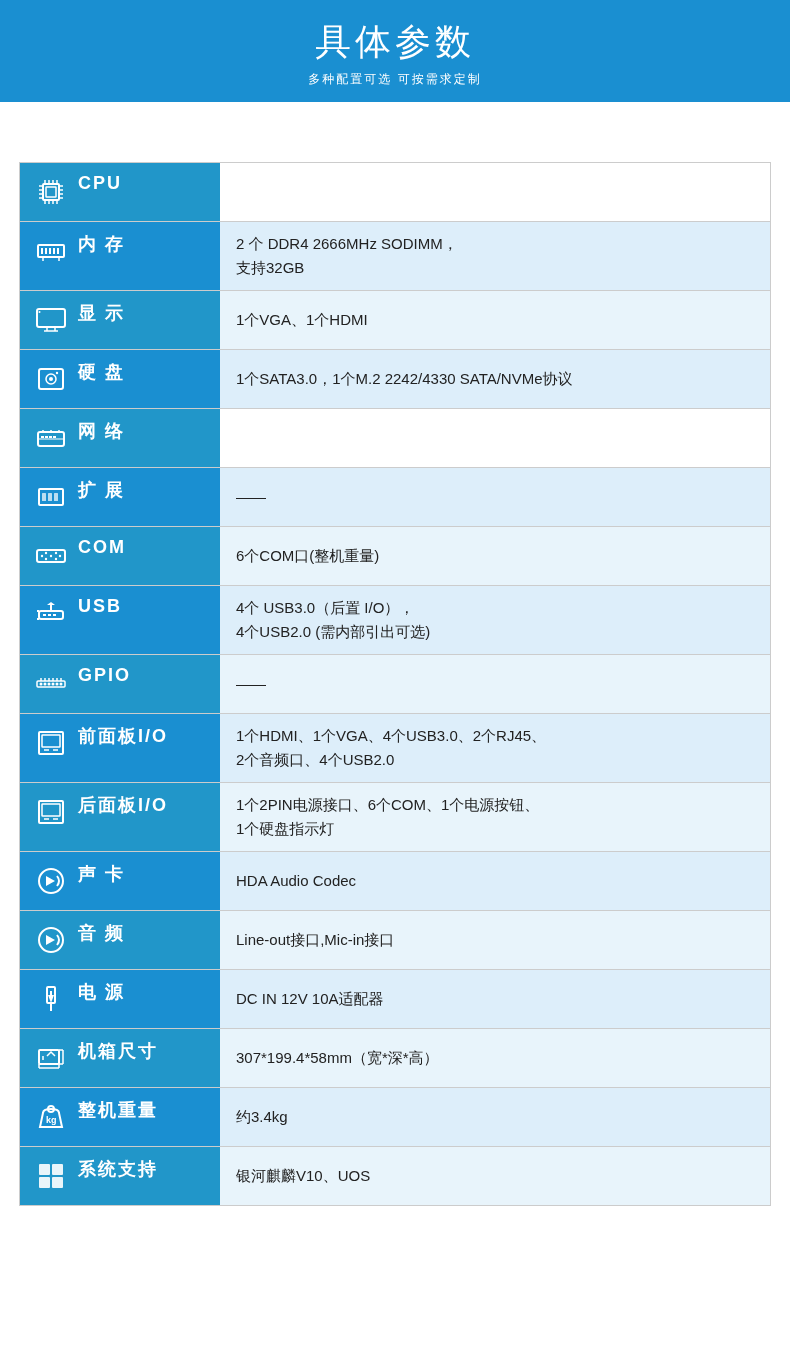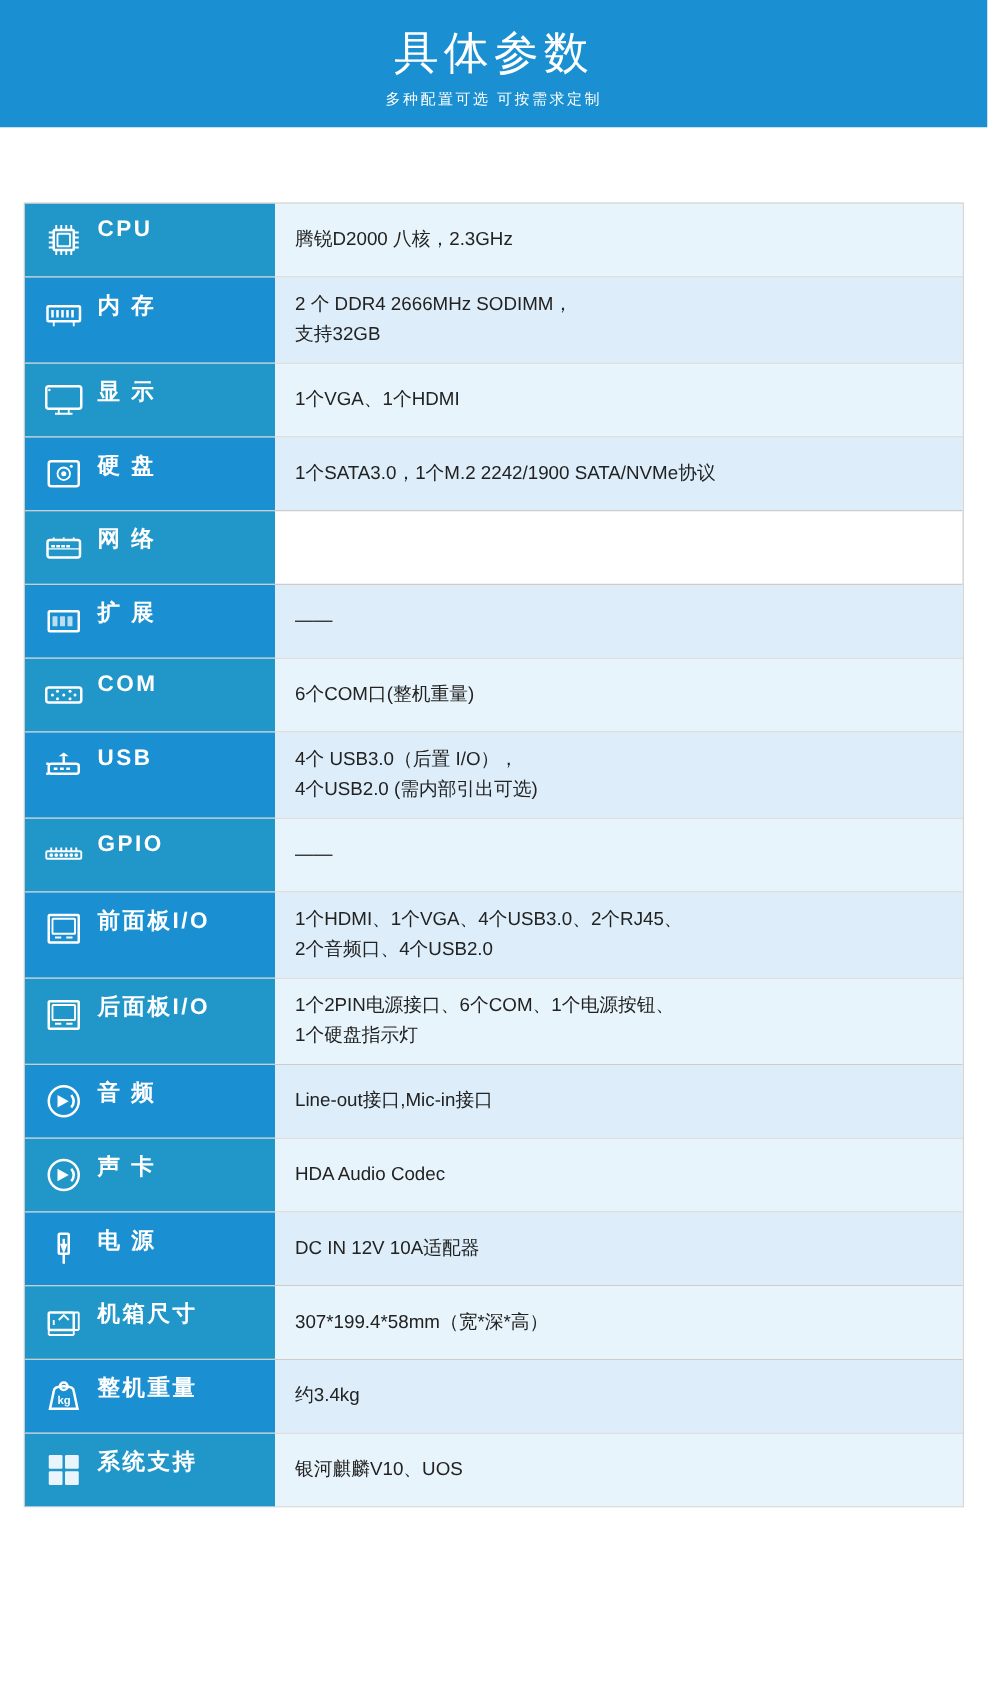--- a/index.html
+++ b/index.html
@@ -125,23 +125,20 @@
         <line x1="4" y1="18" x2="8" y2="18" stroke="white" stroke-width="1.5"></line>
         <line x1="4" y1="22" x2="8" y2="22" stroke="white" stroke-width="1.5"></line>
         <line x1="24" y1="10" x2="28" y2="10" stroke="white" stroke-width="1.5"></line>
         <line x1="24" y1="14" x2="28" y2="14" stroke="white" stroke-width="1.5"></line>
         <line x1="24" y1="18" x2="28" y2="18" stroke="white" stroke-width="1.5"></line>
         <line x1="24" y1="22" x2="28" y2="22" stroke="white" stroke-width="1.5"></line>
       </svg>
         </div>
         <span class="label-text">CPU</span>
       </div>
-      <div class="cell-value">
-        <span class="val-text">腾锐D2000 八核，2.3GHz</span>
-      </div>
     </div>
     <div class="row">
       <div class="cell-label">
         <div class="icon-box">
           <svg viewBox="0 0 32 32" fill="white" xmlns="http://www.w3.org/2000/svg">
         <rect x="3" y="10" width="26" height="12" rx="1" fill="none" stroke="white" stroke-width="2"></rect>
         <rect x="6" y="13" width="2" height="6" rx="0.3" fill="white"></rect>
         <rect x="10" y="13" width="2" height="6" rx="0.3" fill="white"></rect>
         <rect x="14" y="13" width="2" height="6" rx="0.3" fill="white"></rect>
         <rect x="18" y="13" width="2" height="6" rx="0.3" fill="white"></rect>
@@ -179,21 +176,21 @@
           <svg viewBox="0 0 32 32" fill="white" xmlns="http://www.w3.org/2000/svg">
         <rect x="4" y="6" width="24" height="20" rx="2" fill="none" stroke="white" stroke-width="2"></rect>
         <circle cx="16" cy="16" r="5" fill="none" stroke="white" stroke-width="1.5"></circle>
         <circle cx="16" cy="16" r="2" fill="white"></circle>
         <circle cx="22" cy="10" r="1.2" fill="white"></circle>
       </svg>
         </div>
         <span class="label-text">硬 盘</span>
       </div>
       <div class="cell-value">
-        <span class="val-text">1个SATA3.0，1个M.2 2242/1900 SATA/NVMe协议</span>
+        <span class="val-text">1个SATA3.0，1个M.2 2242/4330 SATA/NVMe协议</span>
       </div>
     </div>
     <div class="row">
       <div class="cell-label">
         <div class="icon-box">
           <svg viewBox="0 0 32 32" fill="white" xmlns="http://www.w3.org/2000/svg">
         <rect x="3" y="10" width="26" height="14" rx="2" fill="none" stroke="white" stroke-width="2"></rect>
         <rect x="6" y="14" width="3" height="2" fill="white"></rect>
         <rect x="10" y="14" width="3" height="2" fill="white"></rect>
         <rect x="14" y="14" width="3" height="2" fill="white"></rect>
@@ -322,39 +319,39 @@
     </div>
     <div class="row">
       <div class="cell-label">
         <div class="icon-box">
           <svg viewBox="0 0 32 32" fill="white" xmlns="http://www.w3.org/2000/svg">
         <circle cx="16" cy="16" r="12" fill="none" stroke="white" stroke-width="2"></circle>
         <polygon points="11,11 11,21 20,16" fill="white"></polygon>
         <path d="M22 11 Q26 16 22 21" fill="none" stroke="white" stroke-width="2"></path>
       </svg>
         </div>
-        <span class="label-text">音 频</span>
-      </div>
-      <div class="cell-value">
-        <span class="val-text">Line-out接口,Mic-in接口</span>
+        <span class="label-text">声 卡</span>
+      </div>
+      <div class="cell-value">
+        <span class="val-text">HDA Audio Codec</span>
       </div>
     </div>
     <div class="row">
       <div class="cell-label">
         <div class="icon-box">
           <svg viewBox="0 0 32 32" fill="white" xmlns="http://www.w3.org/2000/svg">
         <circle cx="16" cy="16" r="12" fill="none" stroke="white" stroke-width="2"></circle>
         <polygon points="11,11 11,21 20,16" fill="white"></polygon>
         <path d="M22 11 Q26 16 22 21" fill="none" stroke="white" stroke-width="2"></path>
       </svg>
         </div>
-        <span class="label-text">声 卡</span>
-      </div>
-      <div class="cell-value">
-        <span class="val-text">HDA Audio Codec</span>
+        <span class="label-text">音 频</span>
+      </div>
+      <div class="cell-value">
+        <span class="val-text">Line-out接口,Mic-in接口</span>
       </div>
     </div>
     <div class="row">
       <div class="cell-label">
         <div class="icon-box">
           <svg viewBox="0 0 32 32" fill="white" xmlns="http://www.w3.org/2000/svg">
         <rect x="12" y="4" width="8" height="16" rx="1" fill="none" stroke="white" stroke-width="2"></rect>
         <line x1="16" y1="8" x2="16" y2="14" stroke="white" stroke-width="2"></line>
         <polygon points="13,12 16,20 19,12" fill="white"></polygon>
         <line x1="16" y1="20" x2="16" y2="28" stroke="white" stroke-width="2"></line>

